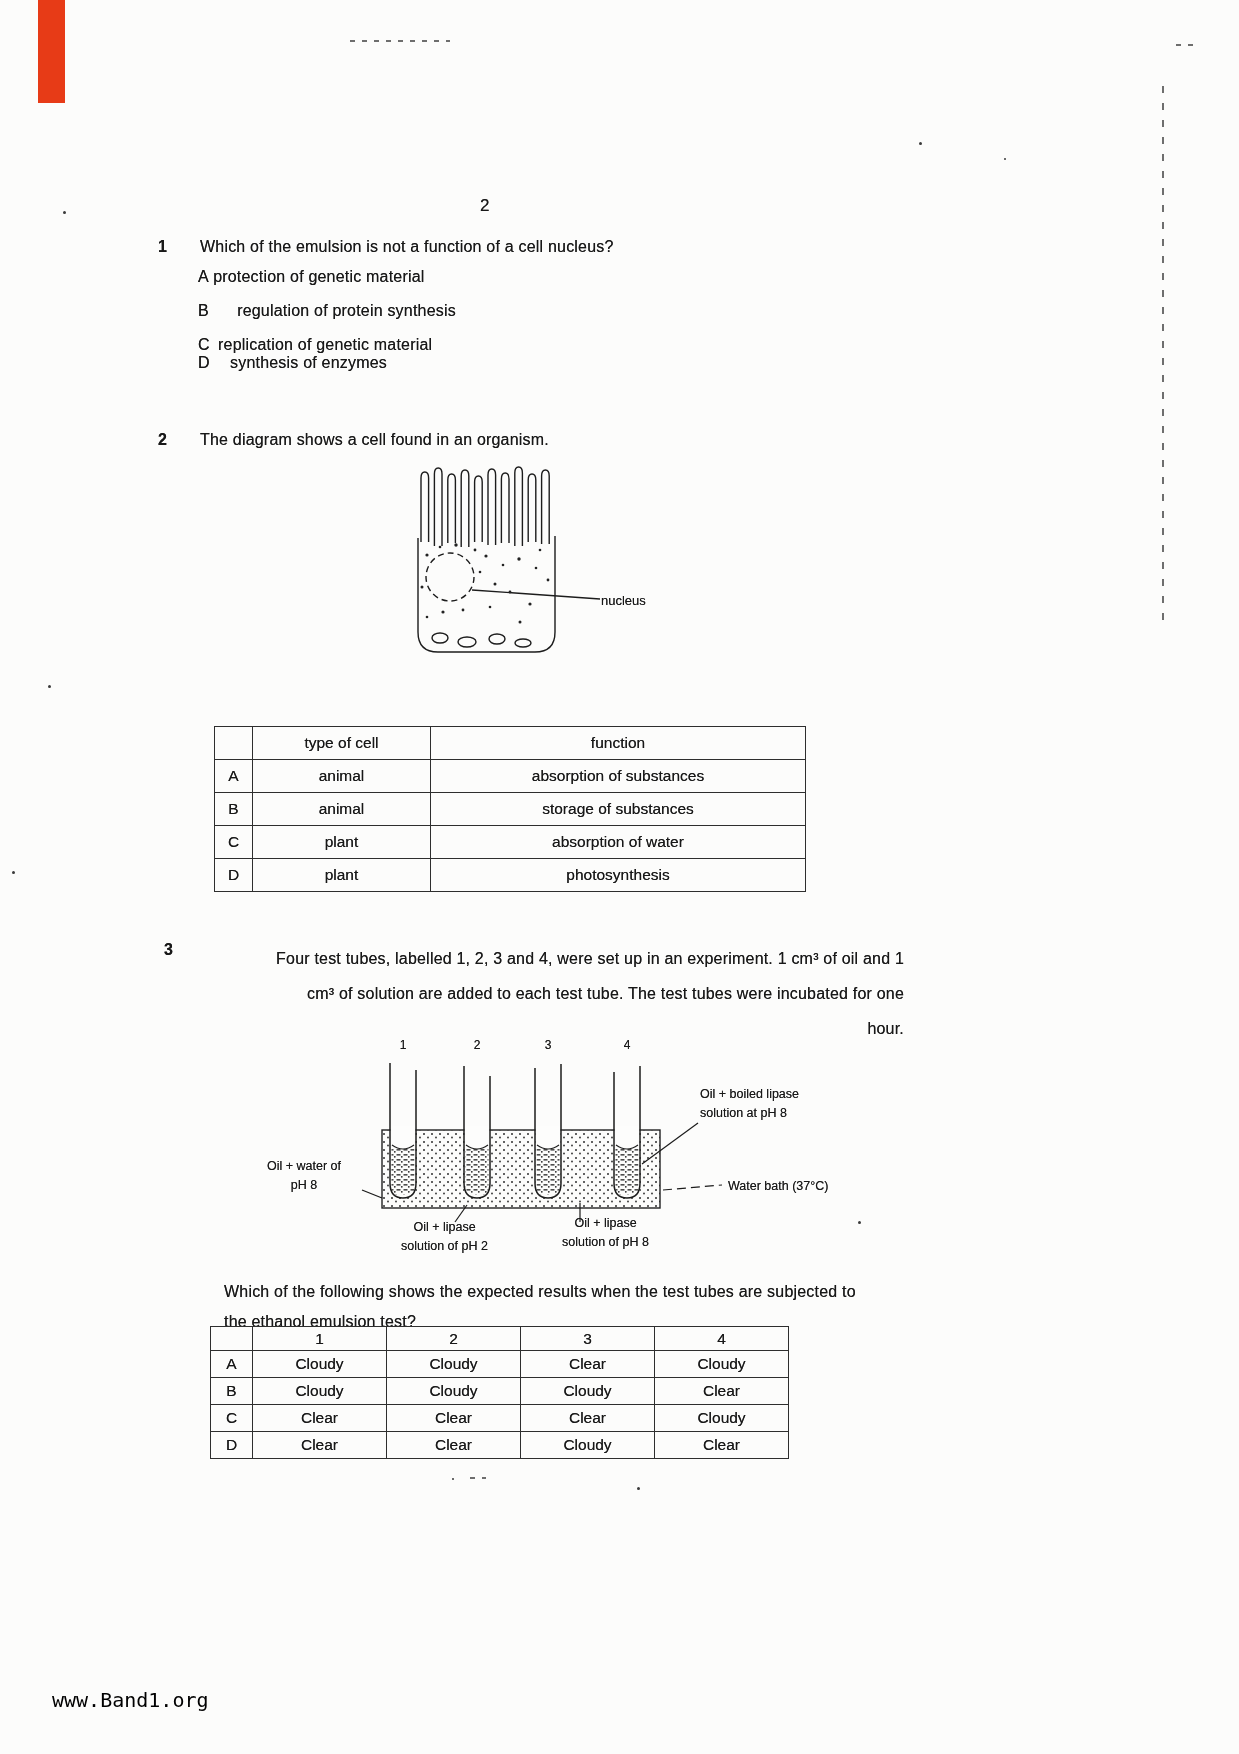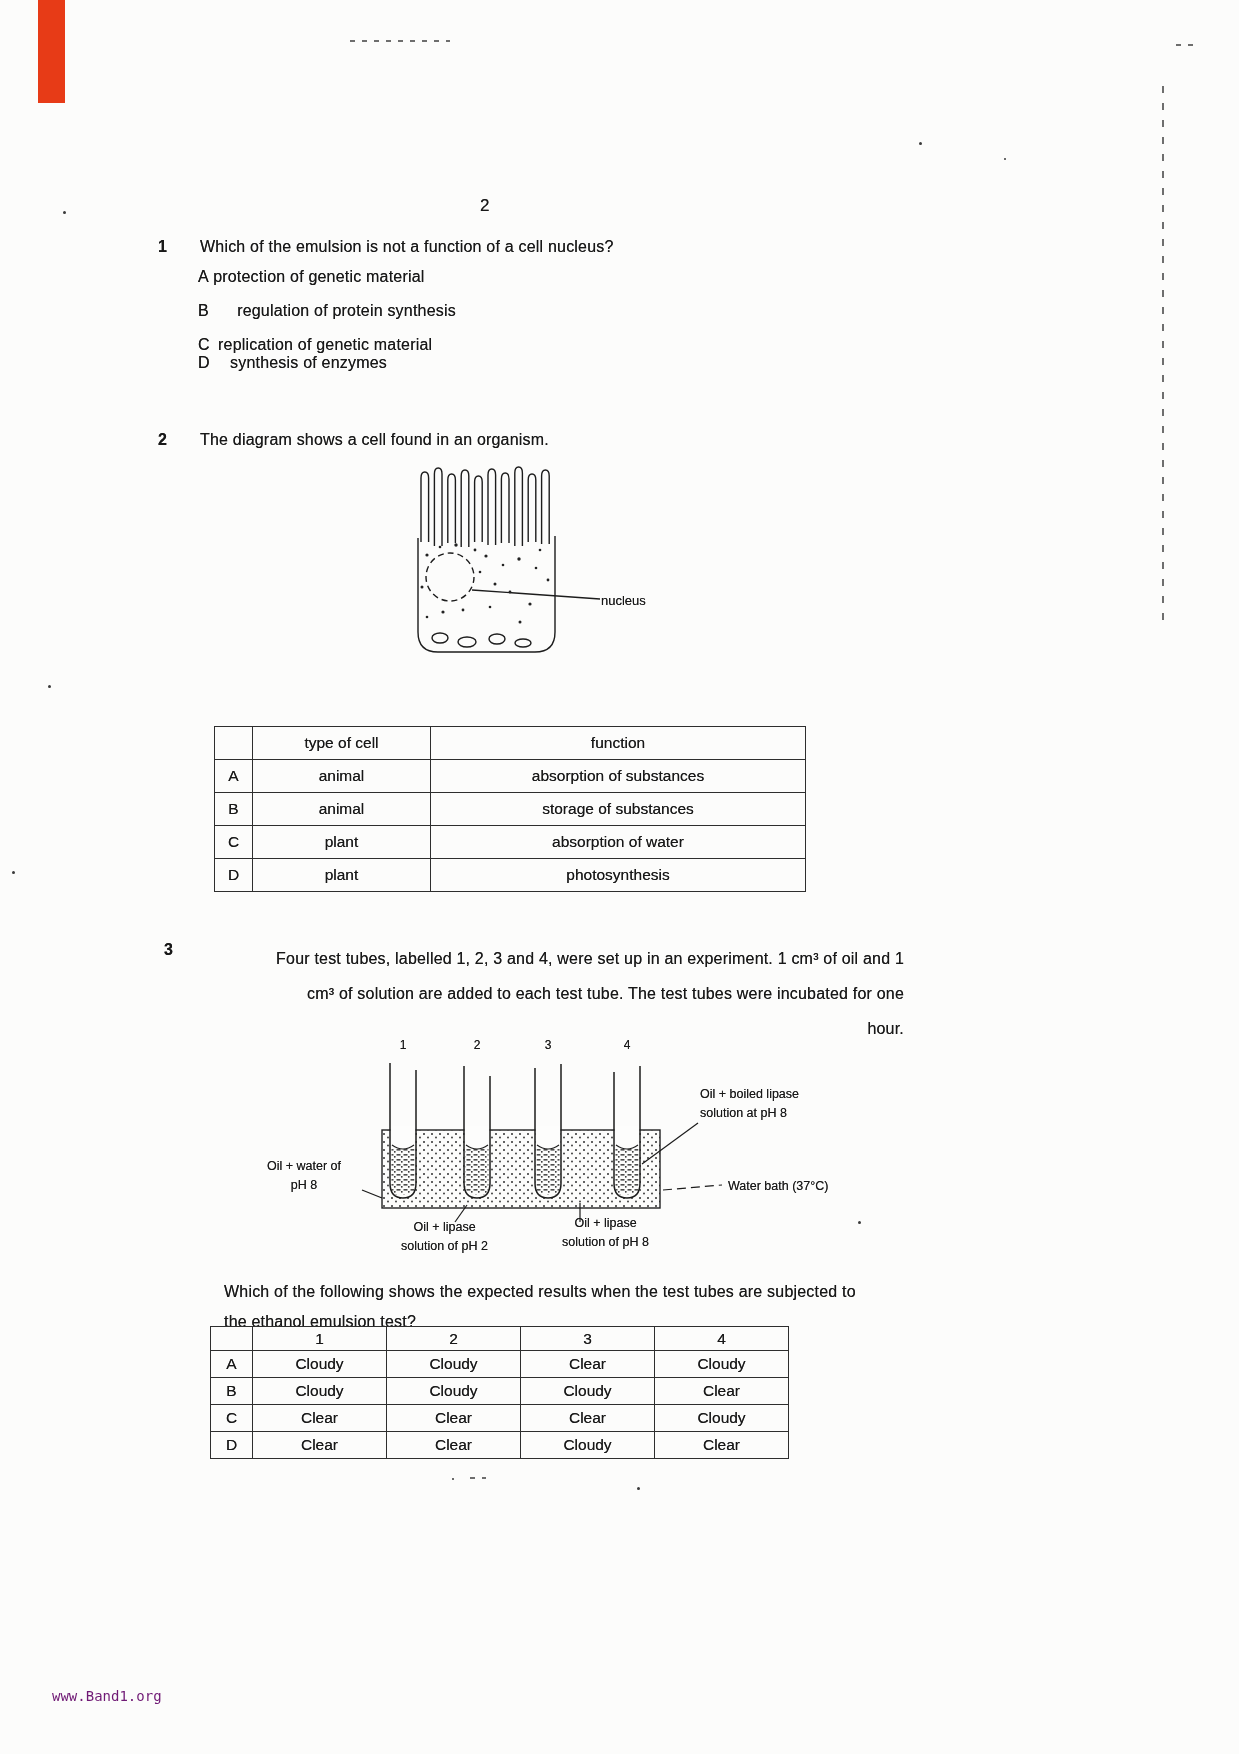--- a/index.html
+++ b/index.html
@@ -25,21 +25,21 @@
   .t2 td, .t2 th{height:32px;}
   .t3 th{height:23px;}
   .t3 td{height:26px;}
 
   .dot{position:absolute; background:#3a3a3a; border-radius:50%;}
   .dashline-v{position:absolute; width:2px;
     background:repeating-linear-gradient(to bottom,#555 0 7px, transparent 7px 17px); opacity:.85;}
   .dashline-h{position:absolute; height:2px;
     background:repeating-linear-gradient(to right,#4a4a4a 0 5px, transparent 5px 12px); opacity:.8;}
   .redbar{position:absolute; background:#e73b17;}
-  .footer{font-family:"DejaVu Sans Mono", monospace; font-size:14px; color:#701a75;}
+  .footer{font-family:"DejaVu Sans Mono", monospace; font-size:20px; color:#000000;}
   svg{overflow:visible;}
 </style>
 </head>
 <body>
 
 <div class="page">
 
   <div class="redbar" style="left:38px; top:0; width:27px; height:103px;"></div>
   <div class="dashline-h" style="left:350px; top:40px; width:100px;"></div>
   <div class="dashline-h" style="left:1176px; top:44px; width:22px;"></div>

